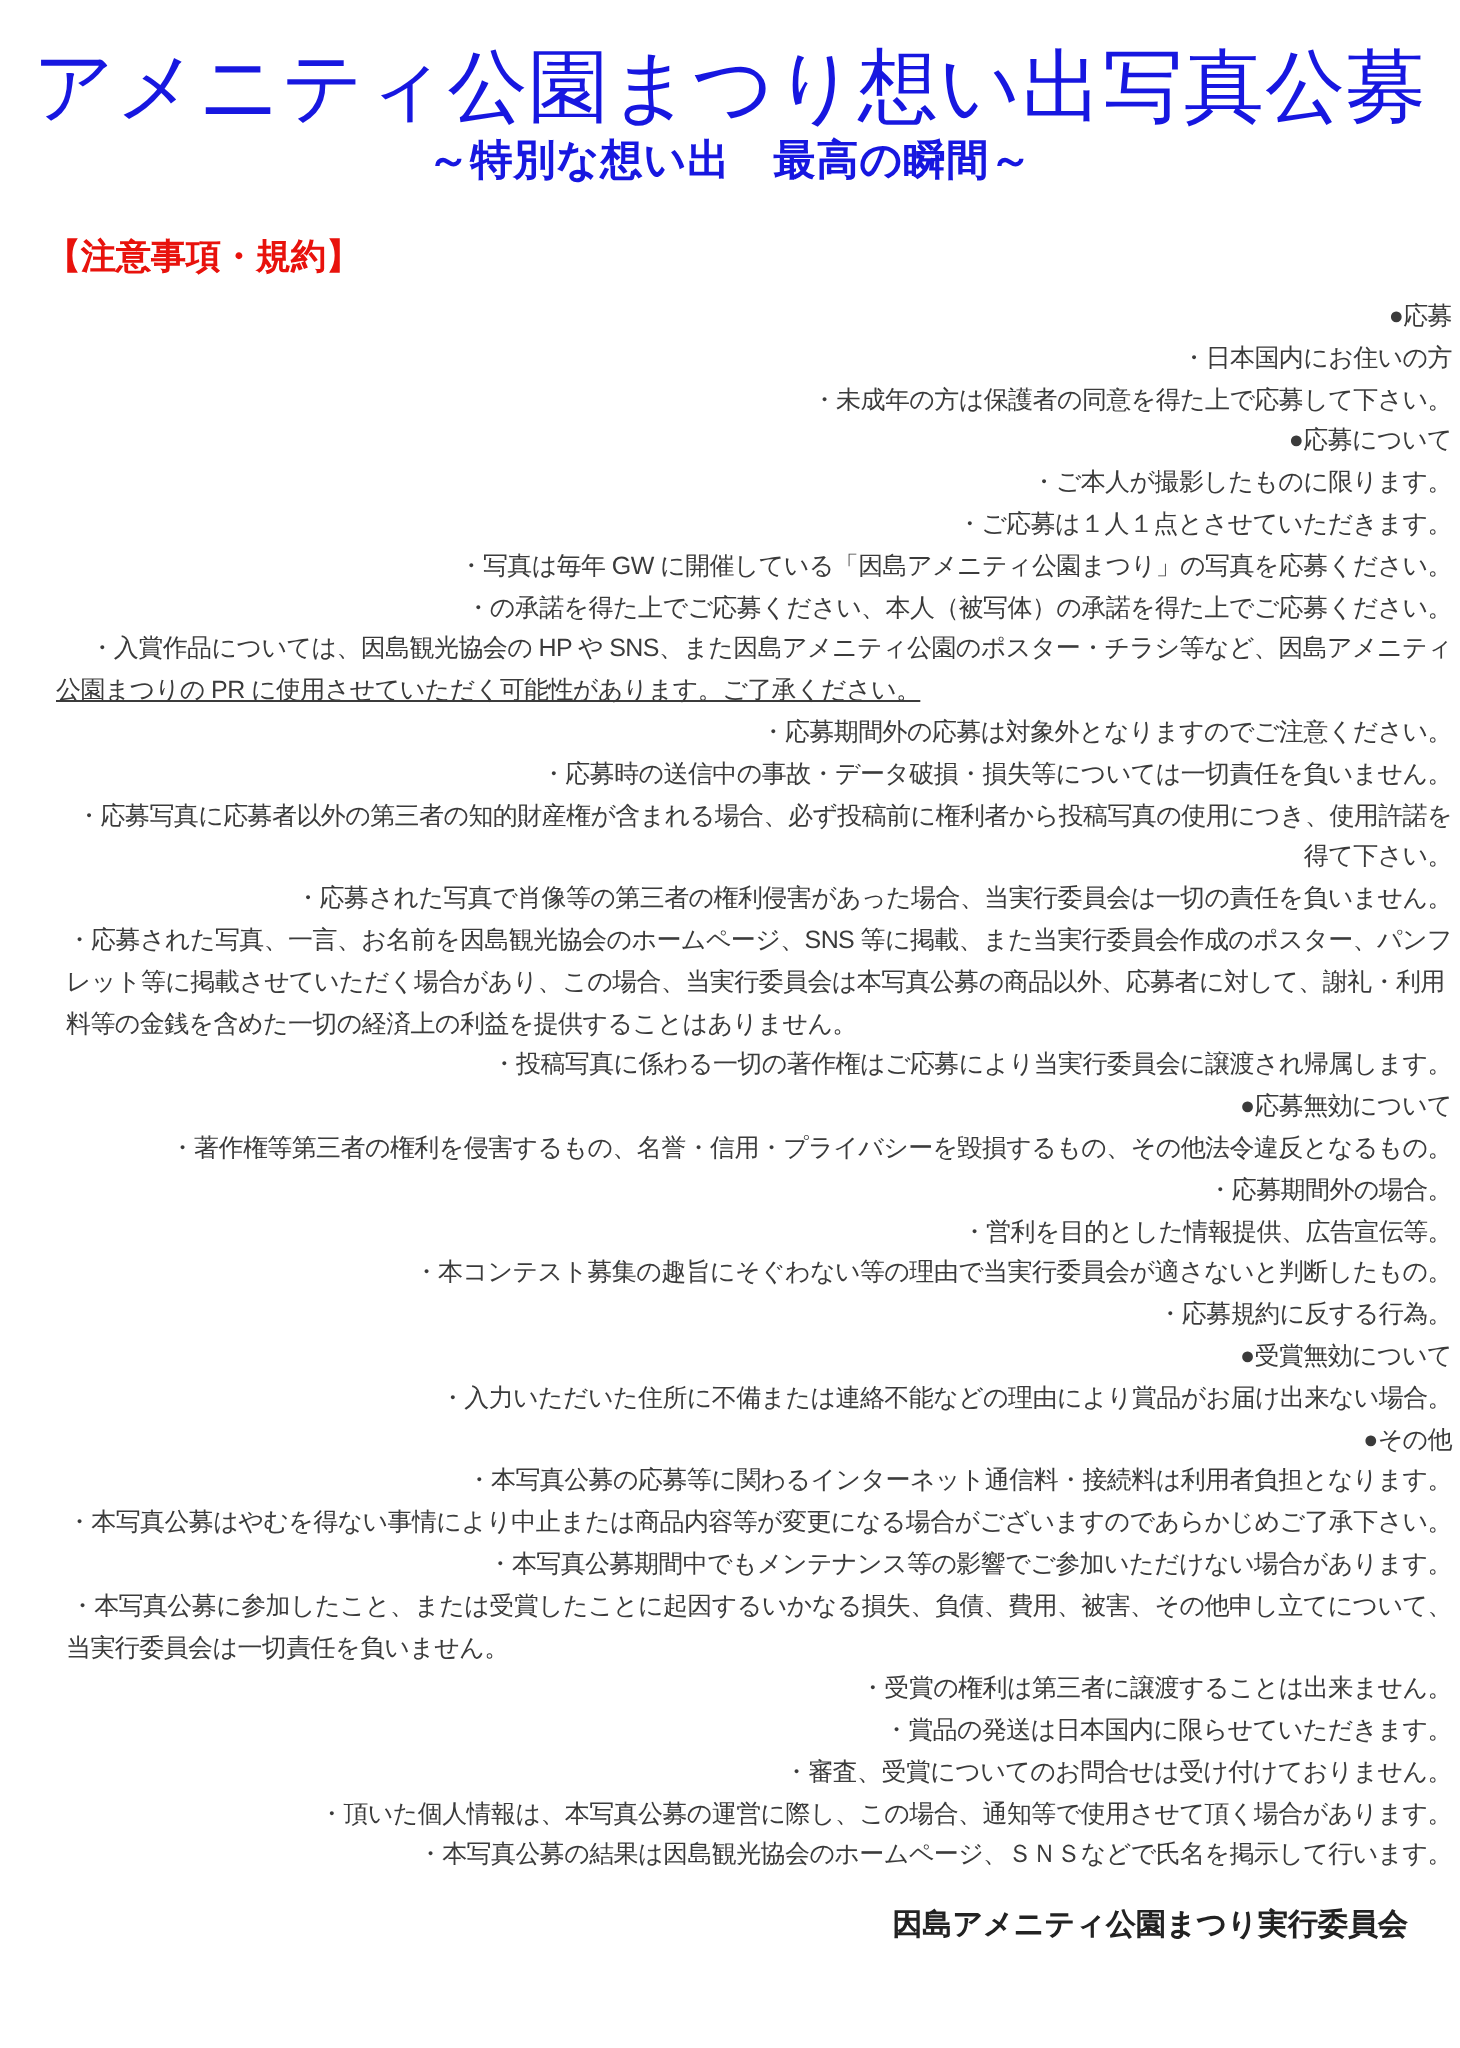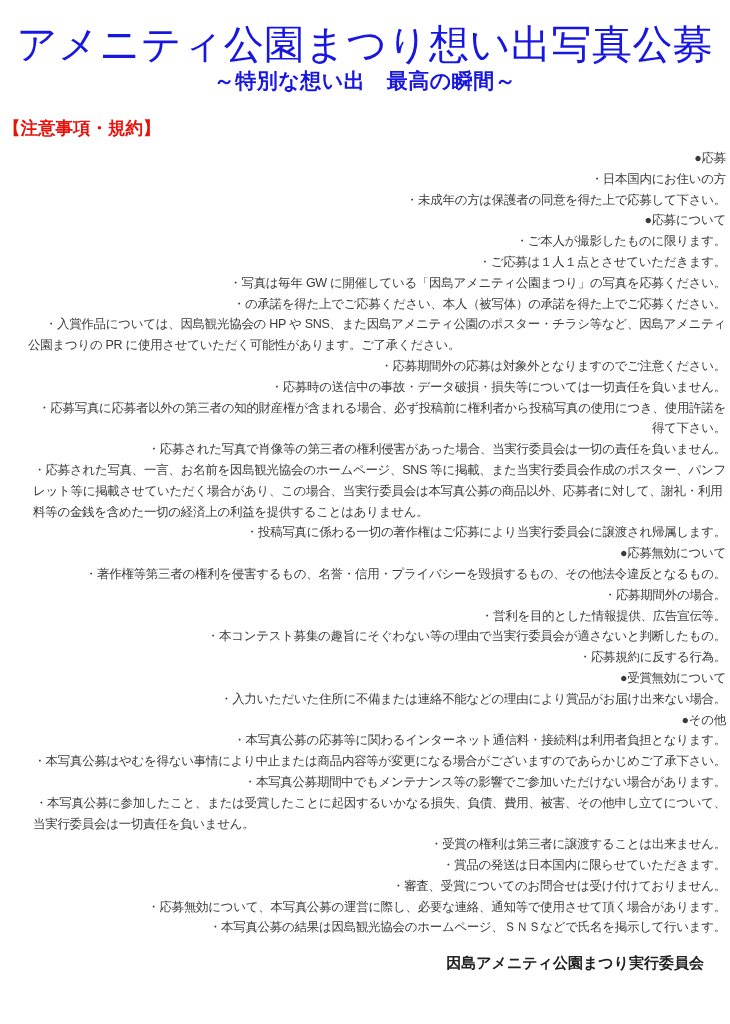--- a/index.html
+++ b/index.html
@@ -29,39 +29,39 @@
   .doc-subtitle {
     margin: 2px 0 4px 0;
     text-align: center;
     color: var(--title-blue, #1717e0);
     font-size: 21px;
     line-height: 30px;
     font-weight: 800;
     letter-spacing: 0.5px;
   }
   .section-heading {
-    margin: 20px 0 0 3px;
+    margin: 20px 0 0 23px;
     color: var(--heading-red, #e8120c);
     font-size: 17.5px;
     line-height: 24px;
     font-weight: 700;
   }
   .notice-list {
     margin: 8px 4px 0 20px;
     color: var(--body-text, #3b3b3b);
     font-size: 12.5px;
     letter-spacing: -0.3px;
   }
   .notice-line {
     height: 20.8px;
     line-height: 20.8px;
     white-space: nowrap;
   }
   .indent-0 { padding-left: 0; text-align: right; }
-  .indent-1 { padding-left: 8px; }
+  .indent-1 { padding-left: 8px; text-decoration: underline; }
   .indent-2 { padding-left: 13px; }
   .doc-footer {
     margin: 14px 26px 0 0;
     text-align: right;
     color: #222222;
     font-size: 15px;
     line-height: 21px;
     font-weight: 700;
   }
 </style>
@@ -106,18 +106,18 @@
       <div class="notice-line indent-0">・入力いただいた住所に不備または連絡不能などの理由により賞品がお届け出来ない場合。</div>
       <div class="notice-line indent-0">●その他</div>
       <div class="notice-line indent-0">・本写真公募の応募等に関わるインターネット通信料・接続料は利用者負担となります。</div>
       <div class="notice-line indent-0">・本写真公募はやむを得ない事情により中止または商品内容等が変更になる場合がございますのであらかじめご了承下さい。</div>
       <div class="notice-line indent-0">・本写真公募期間中でもメンテナンス等の影響でご参加いただけない場合があります。</div>
       <div class="notice-line indent-0">・本写真公募に参加したこと、または受賞したことに起因するいかなる損失、負債、費用、被害、その他申し立てについて、</div>
       <div class="notice-line indent-2">当実行委員会は一切責任を負いません。</div>
       <div class="notice-line indent-0">・受賞の権利は第三者に譲渡することは出来ません。</div>
       <div class="notice-line indent-0">・賞品の発送は日本国内に限らせていただきます。</div>
       <div class="notice-line indent-0">・審査、受賞についてのお問合せは受け付けておりません。</div>
-      <div class="notice-line indent-0">・応募無効について、本写真公募の運営に際し、必要な連絡、通知等で使用させて頂く場合があります。</div>
+      <div class="notice-line indent-0">・頂いた個人情報は、本写真公募の運営に際し、この場合、通知等で使用させて頂く場合があります。</div>
       <div class="notice-line indent-0">・本写真公募の結果は因島観光協会のホームページ、ＳＮＳなどで氏名を掲示して行います。</div>
     </div>
 
   <div class="doc-footer">因島アメニティ公園まつり実行委員会</div>
 </div>
 
 </body></html>

